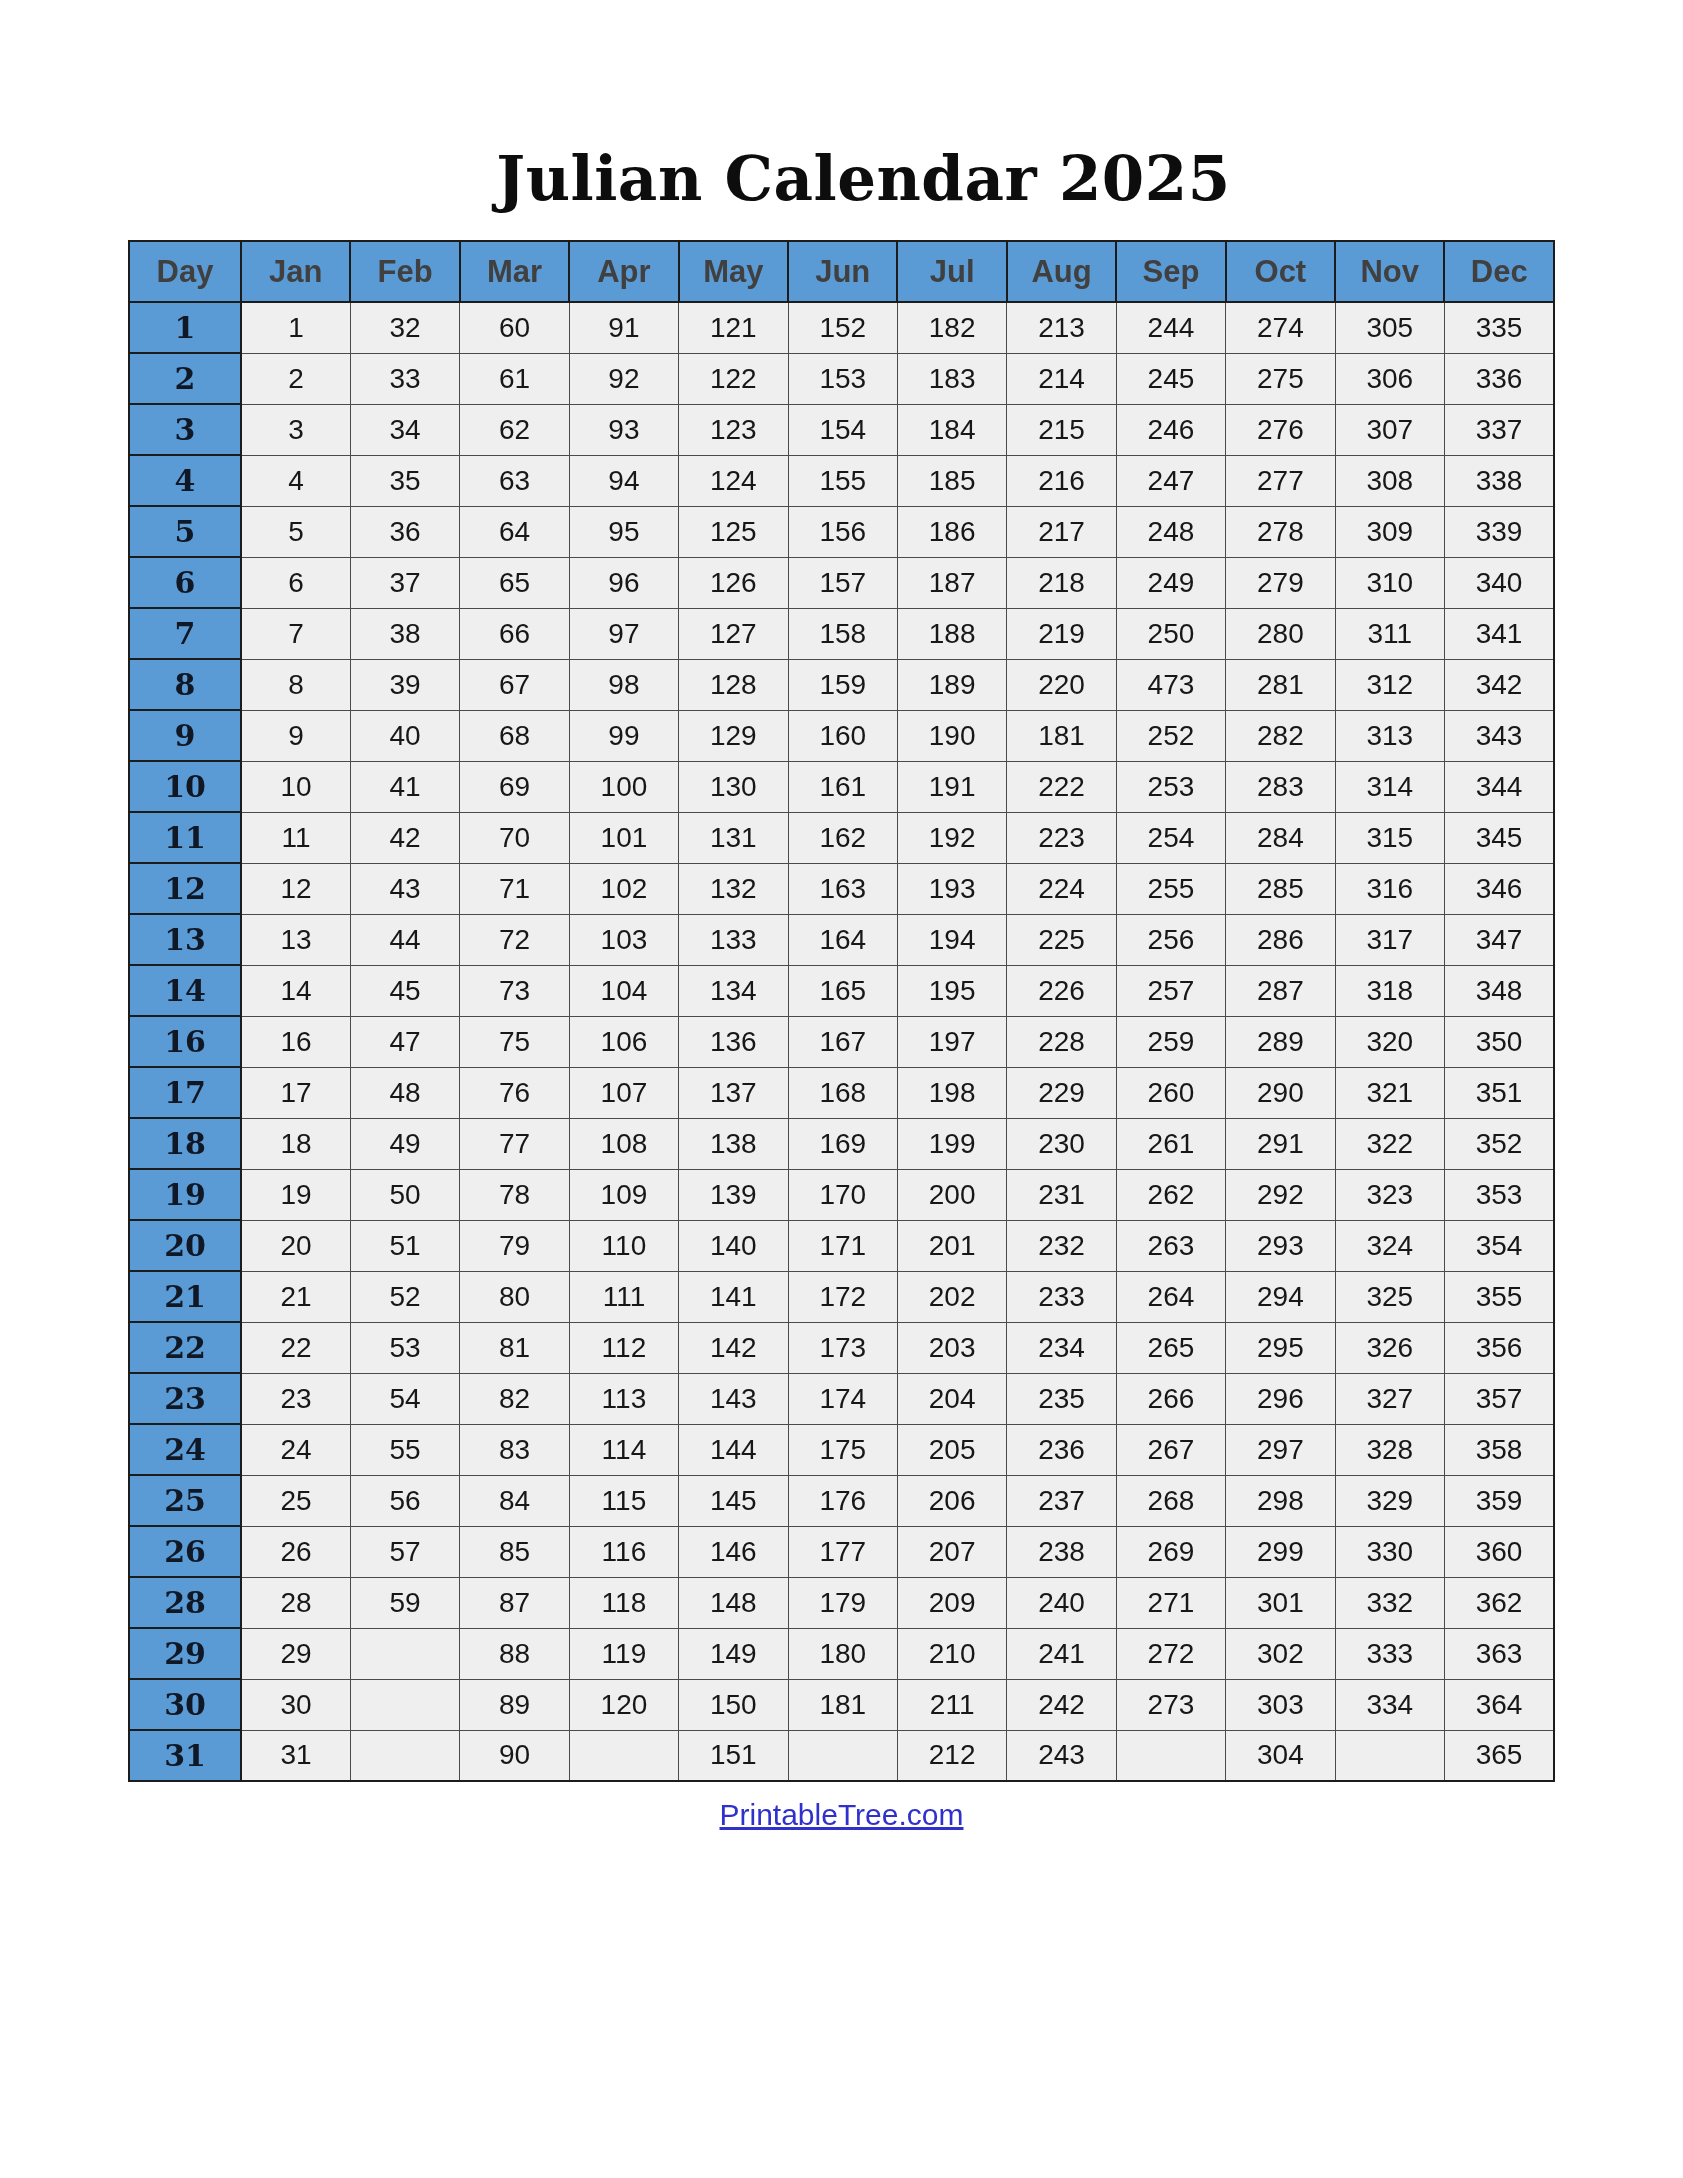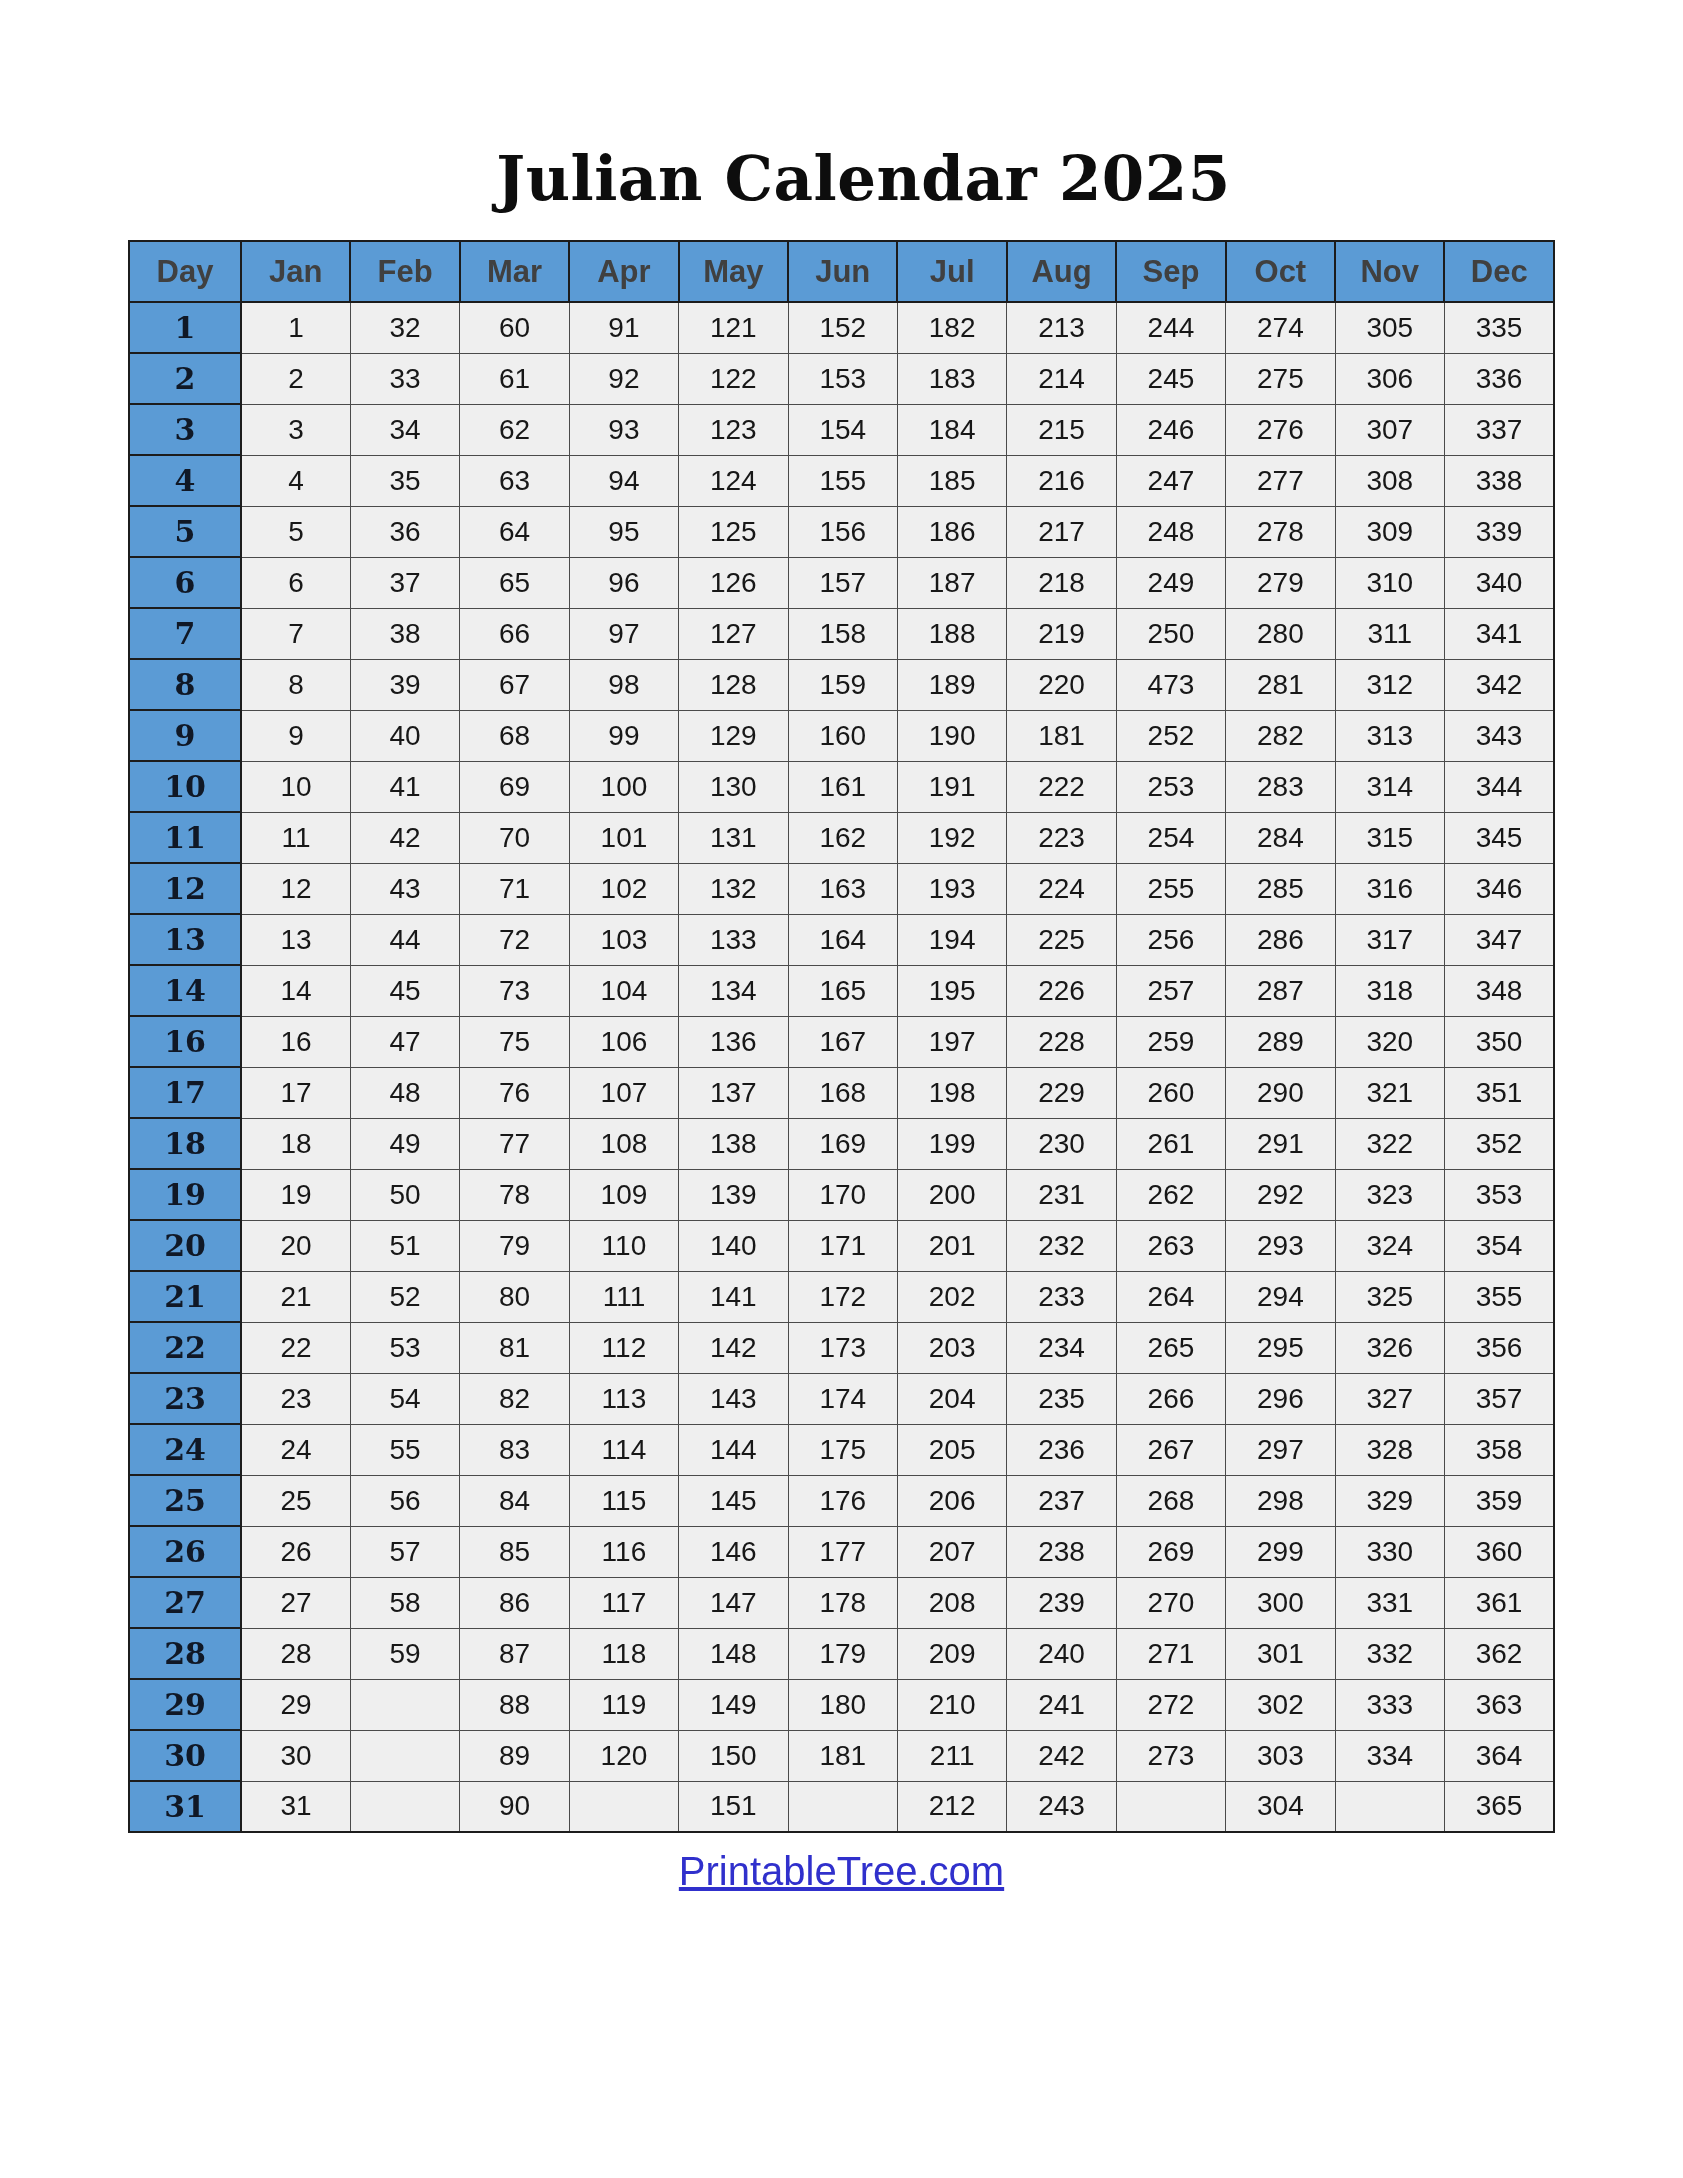--- a/index.html
+++ b/index.html
@@ -66,21 +66,21 @@
     color:var(--text-dark);
     border:1px solid var(--border-cell);
     height:51px;
   }
   .footer{
     text-align:center;
     margin-top:16px;
   }
   .footer a{
     font-family:"Liberation Sans",sans-serif;
-    font-size:40px;
+    font-size:30px;
     color:var(--link-blue);
     text-decoration:underline;
     cursor:pointer;
   }
 </style>
 </head>
 <body>
 
 <h1 class="page-title">Julian Calendar 2025</h1>
 
@@ -487,35 +487,20 @@
         <td>146</td>
         <td>177</td>
         <td>207</td>
         <td>238</td>
         <td>269</td>
         <td>299</td>
         <td>330</td>
         <td>360</td>
       </tr>
       <tr>
-        <th class="day-cell">27</th>
-        <td>27</td>
-        <td>58</td>
-        <td>86</td>
-        <td>117</td>
-        <td>147</td>
-        <td>178</td>
-        <td>208</td>
-        <td>239</td>
-        <td>270</td>
-        <td>300</td>
-        <td>331</td>
-        <td>361</td>
-      </tr>
-      <tr>
         <th class="day-cell">28</th>
         <td>28</td>
         <td>59</td>
         <td>87</td>
         <td>118</td>
         <td>148</td>
         <td>179</td>
         <td>209</td>
         <td>240</td>
         <td>271</td>

